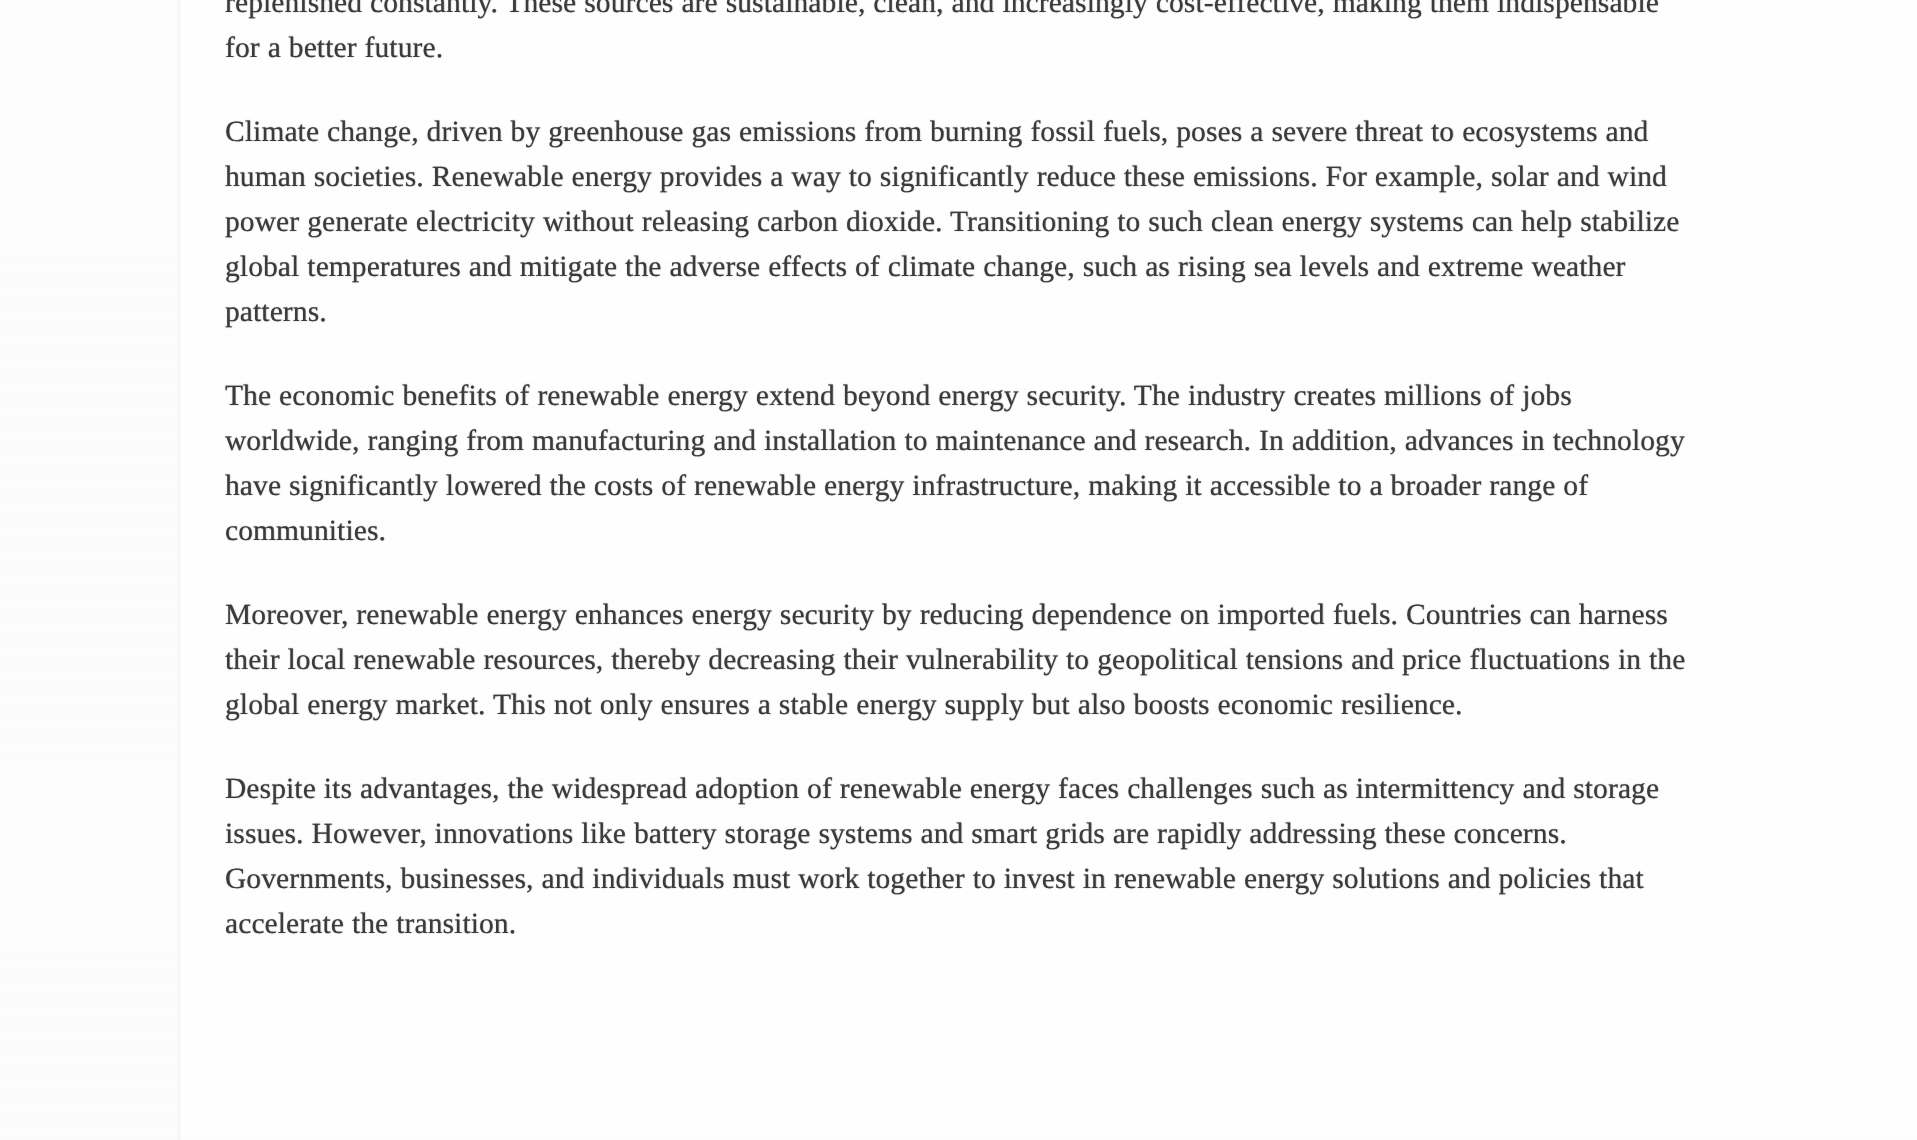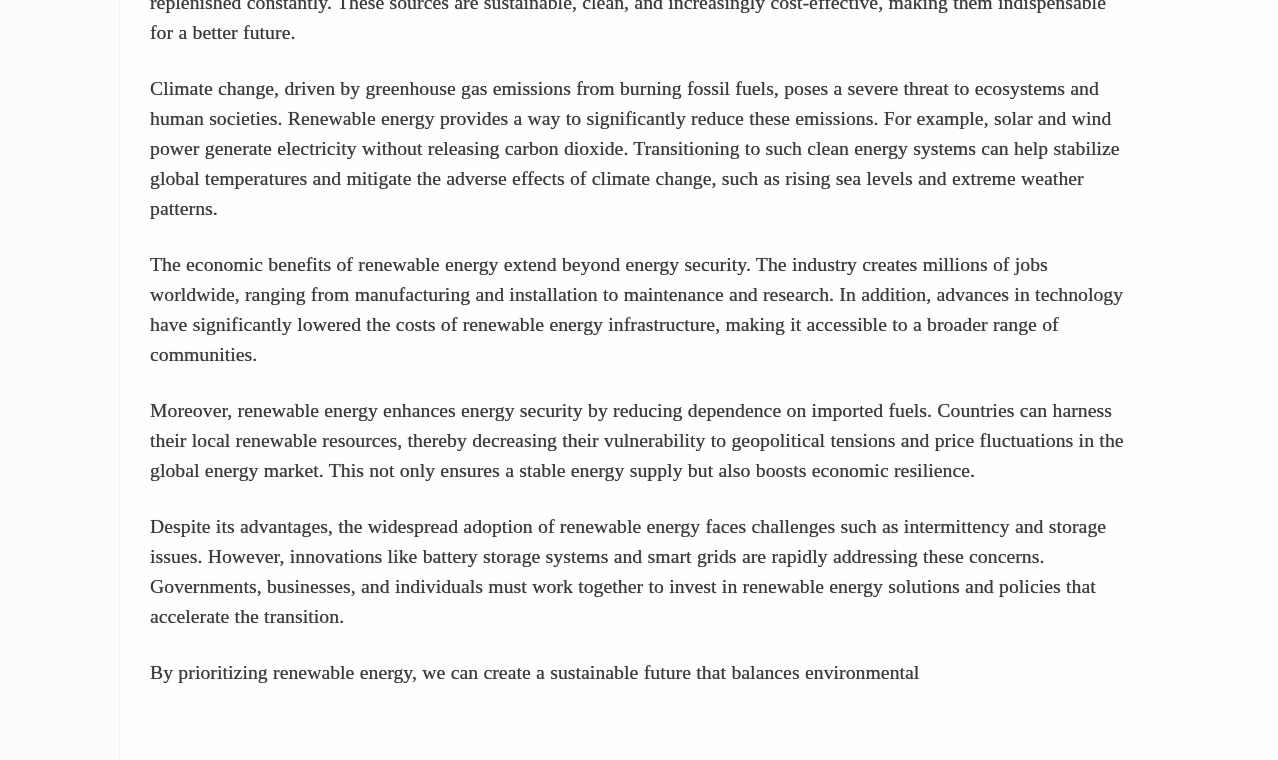--- a/index.html
+++ b/index.html
@@ -119,21 +119,20 @@
         <p class="paragraph">replenished constantly. These sources are sustainable, clean, and increasingly cost-effective, making them indispensable for a better future.</p>
 
         <p class="paragraph">Climate change, driven by greenhouse gas emissions from burning fossil fuels, poses a severe threat to ecosystems and human societies. Renewable energy provides a way to significantly reduce these emissions. For example, solar and wind power generate electricity without releasing carbon dioxide. Transitioning to such clean energy systems can help stabilize global temperatures and mitigate the adverse effects of climate change, such as rising sea levels and extreme weather patterns.</p>
 
         <p class="paragraph">The economic benefits of renewable energy extend beyond energy security. The industry creates millions of jobs worldwide, ranging from manufacturing and installation to maintenance and research. In addition, advances in technology have significantly lowered the costs of renewable energy infrastructure, making it accessible to a broader range of communities.</p>
 
         <p class="paragraph">Moreover, renewable energy enhances energy security by reducing dependence on imported fuels. Countries can harness their local renewable resources, thereby decreasing their vulnerability to geopolitical tensions and price fluctuations in the global energy market. This not only ensures a stable energy supply but also boosts economic resilience.</p>
 
         <p class="paragraph">Despite its advantages, the widespread adoption of renewable energy faces challenges such as intermittency and storage issues. However, innovations like battery storage systems and smart grids are rapidly addressing these concerns. Governments, businesses, and individuals must work together to invest in renewable energy solutions and policies that accelerate the transition.</p>
 
-        <p class="paragraph">By prioritizing renewable energy, we can create a sustainable future that balances environmental</p>
 
       </div>
     </div>
 
   </div>
 
   <div class="scan-noise"></div>
 
 </div>
 

